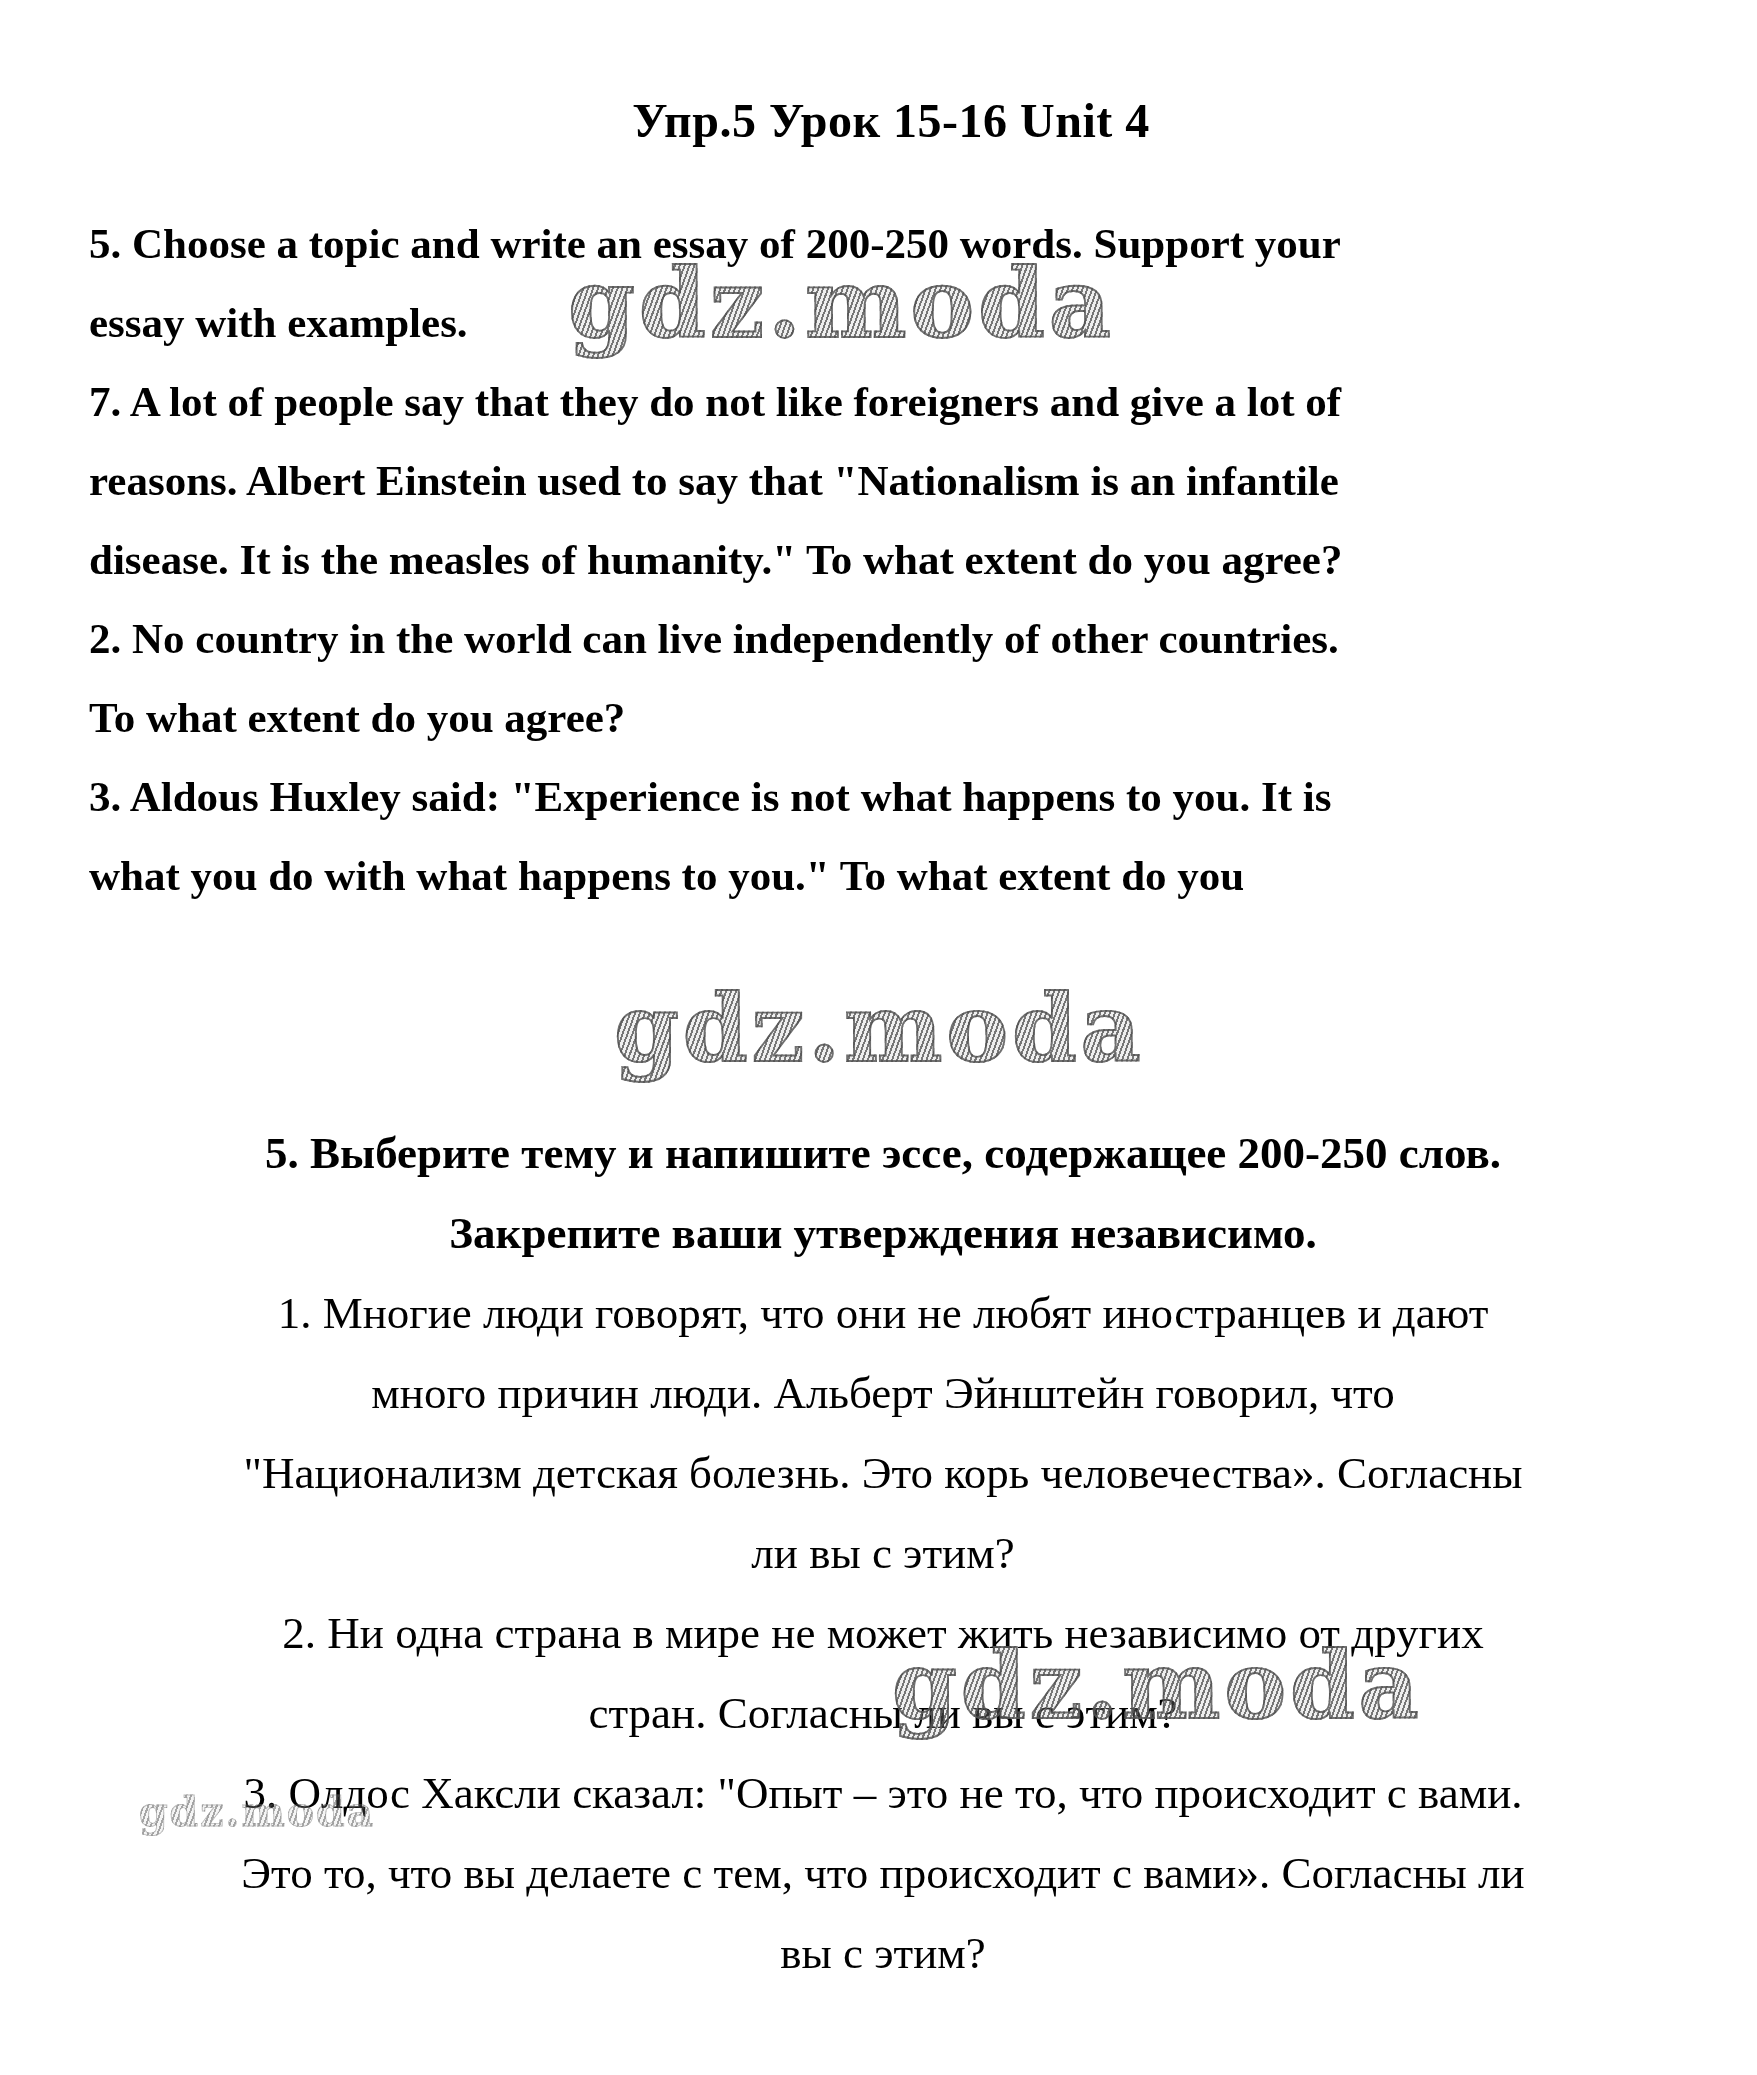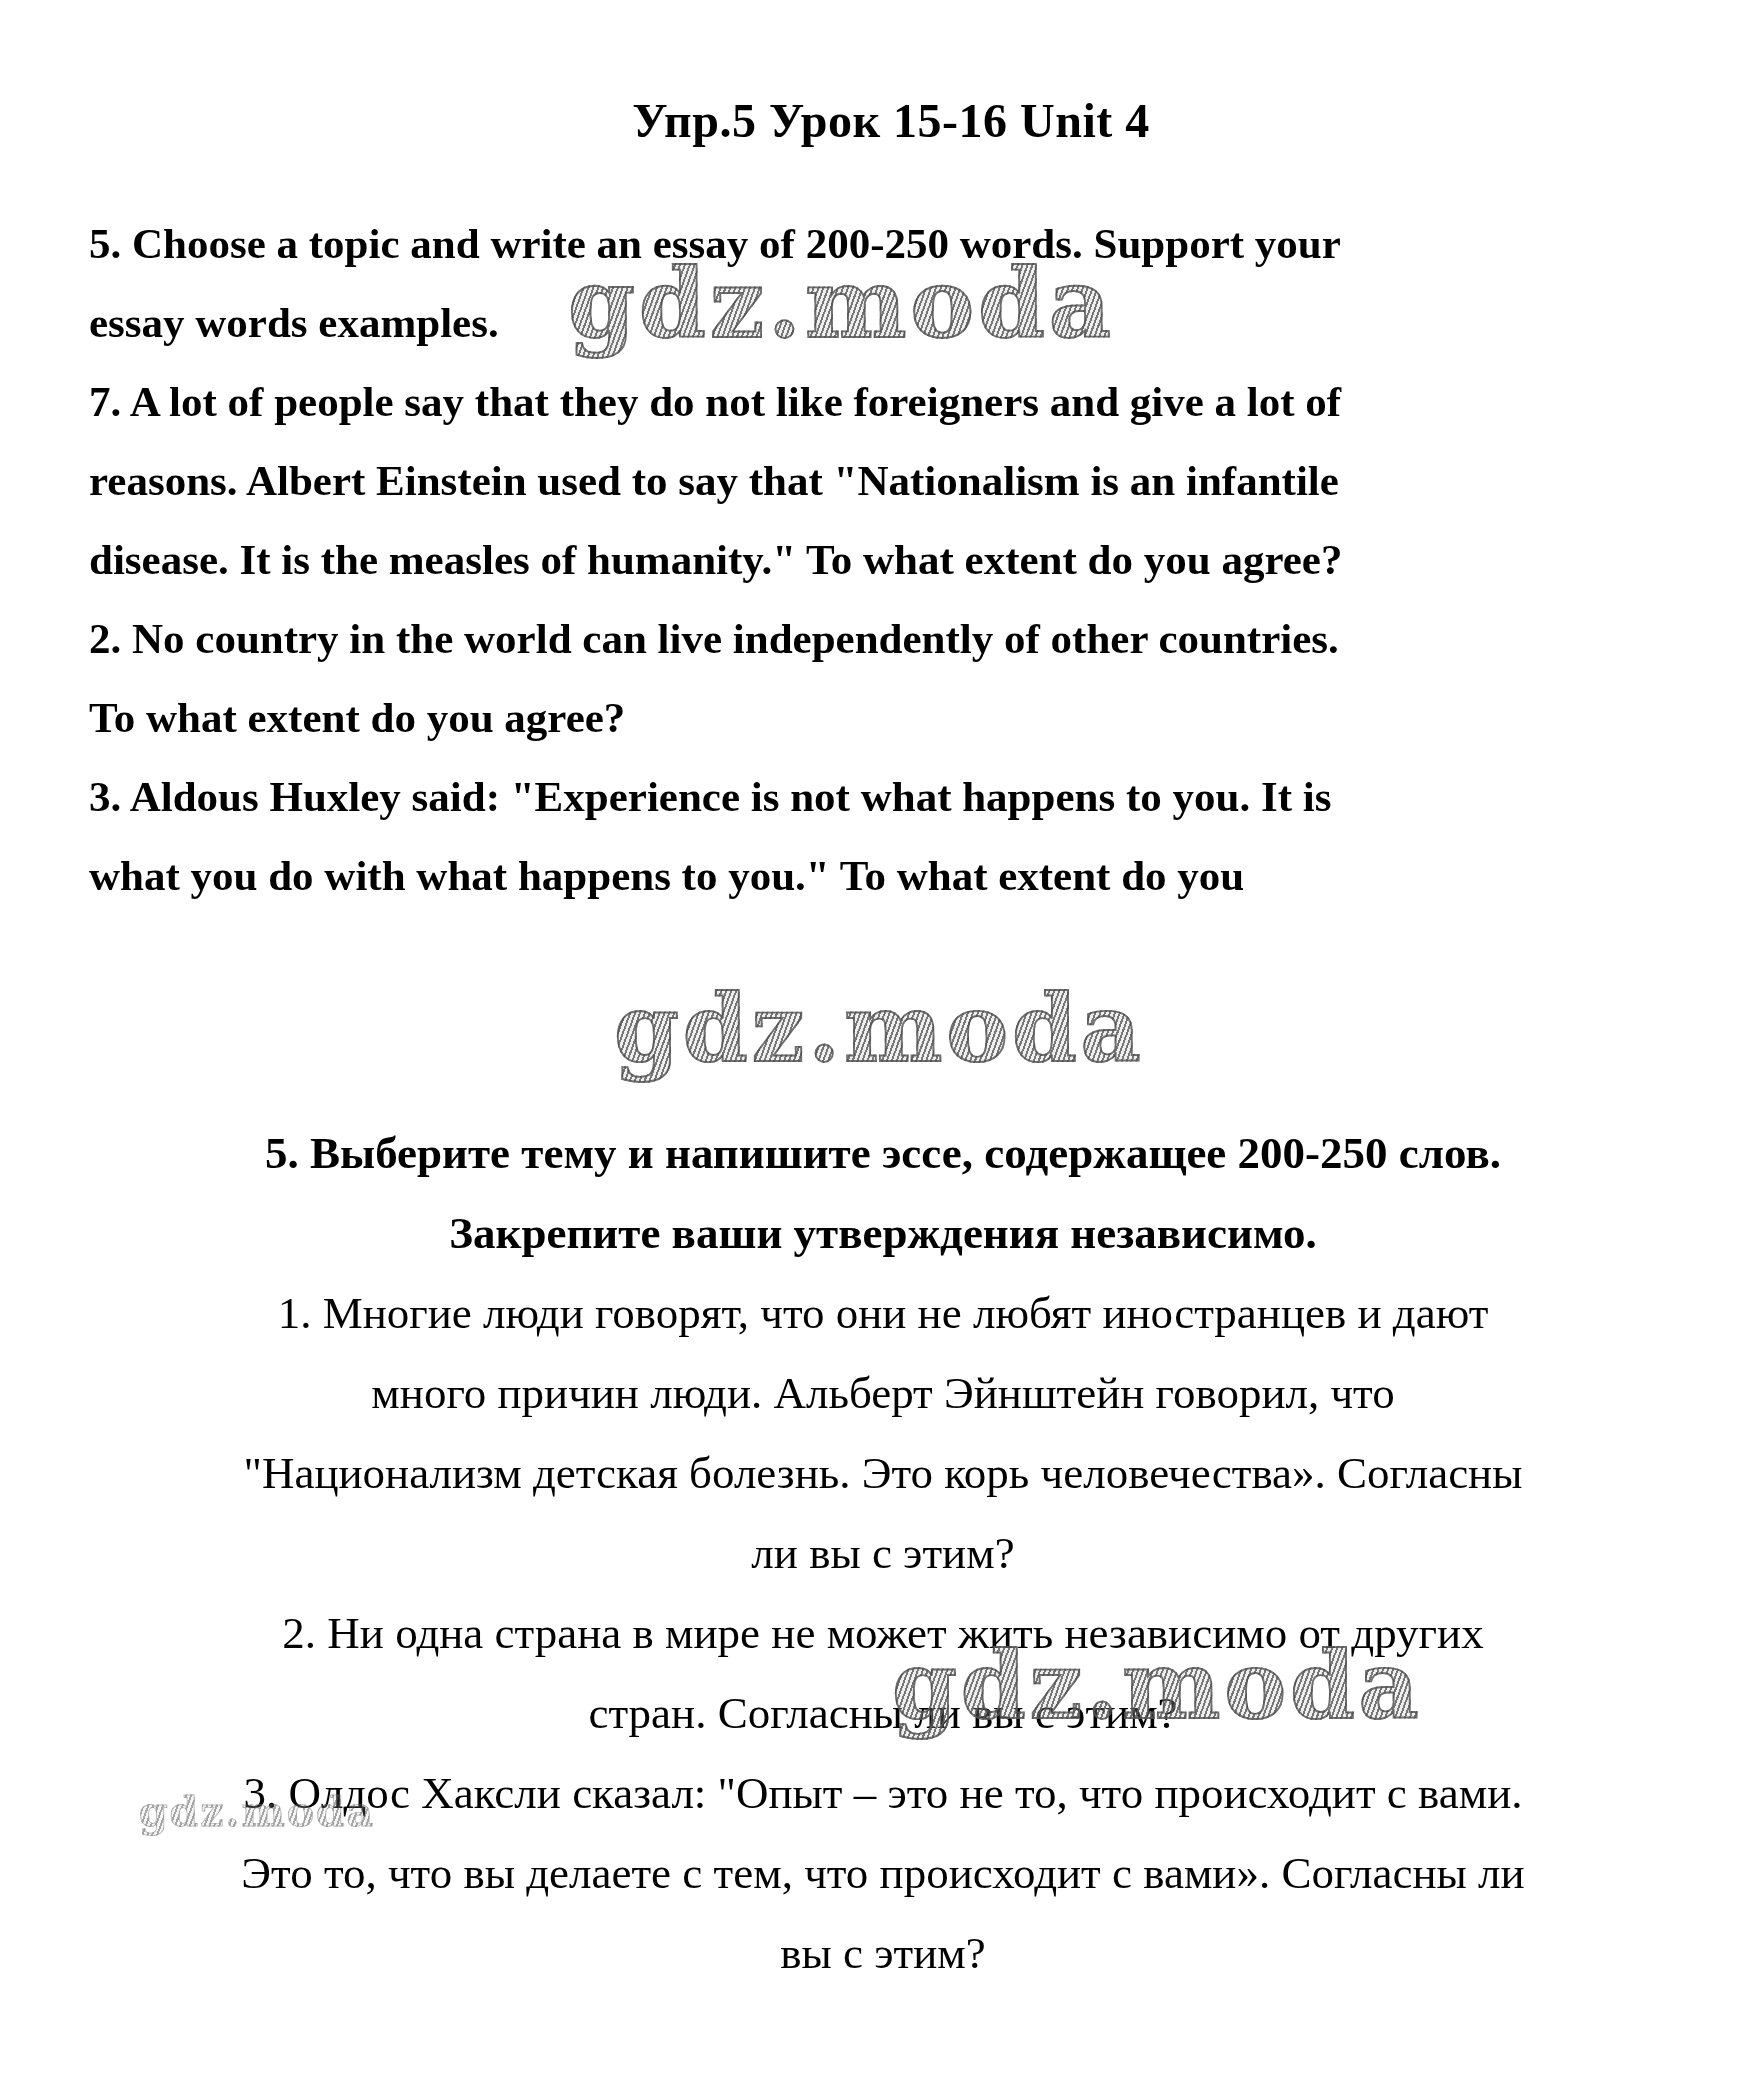--- a/index.html
+++ b/index.html
@@ -70,21 +70,21 @@
 </style>
 </head>
 <body>
 
 <div class="page">
 
   <div class="title">Упр.5 Урок 15-16 Unit 4</div>
 
   <div class="block" id="english-block">
     <div class="line">5. Choose a topic and write an essay of 200-250 words. Support your</div>
-    <div class="line">essay words examples.</div>
+    <div class="line">essay with examples.</div>
     <div class="line">7. A lot of people say that they do not like foreigners and give a lot of</div>
     <div class="line">reasons. Albert Einstein used to say that "Nationalism is an infantile</div>
     <div class="line">disease. It is the measles of humanity." To what extent do you agree?</div>
     <div class="line">2. No country in the world can live independently of other countries.</div>
     <div class="line">To what extent do you agree?</div>
     <div class="line">3. Aldous Huxley said: "Experience is not what happens to you. It is</div>
     <div class="line">what you do with what happens to you." To what extent do you</div>
   </div>
 
   <div class="block" id="russian-block">

